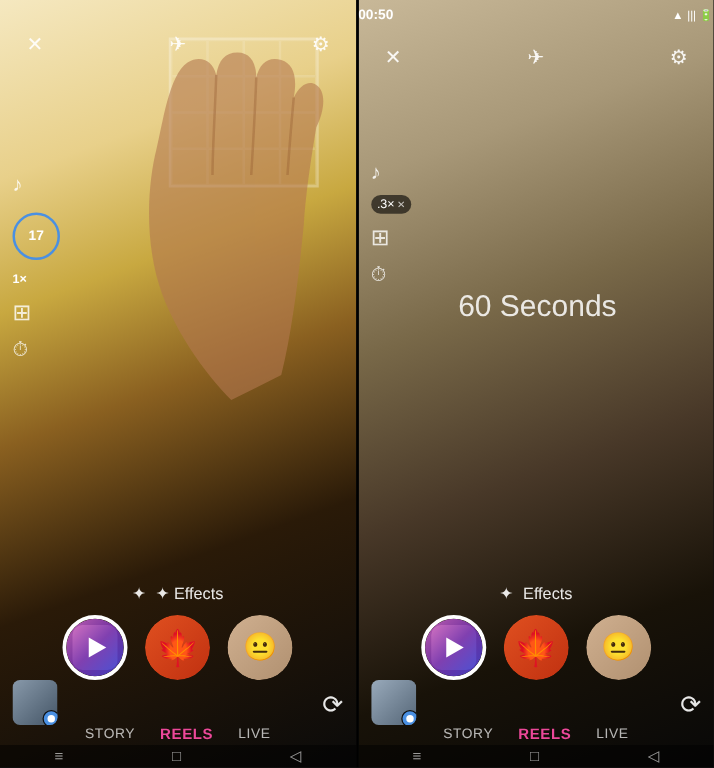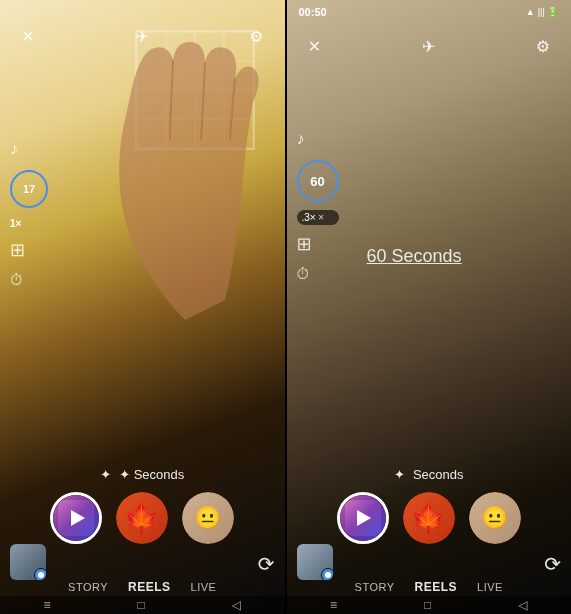--- a/index.html
+++ b/index.html
@@ -60,21 +60,21 @@
     }
 
     
     .status-bar {
       position: absolute;
       top: 6px;
       left: 0; right: 0;
       display: flex;
       justify-content: space-between;
       align-items: center;
-      padding: 0 12px;
+      padding: 0 0;
       z-index: 10;
     }
     .status-time {
       color: white;
       font-size: 11px;
       font-weight: 600;
     }
     .status-icons {
       display: flex;
       align-items: center;
@@ -163,28 +163,27 @@
 
     .timer-icon {
       color: rgba(255,255,255,0.8);
       font-size: 16px;
       margin: 2px 0;
     }
 
     
     .seconds-label {
       position: absolute;
-      top: 246px;
+      top: 232px;
       left: 80px;
       right: 20px;
       color: rgba(255,255,255,0.85);
-      font-size: 18px;
+      font-size: 24px;
       font-weight: 300;
       z-index: 10;
-      text-decoration: underline;
     }
 
     
     .speed-x-badge {
       background: rgba(0,0,0,0.6);
       border-radius: 10px;
       color: white;
       font-size: 10px;
       padding: 2px 5px;
       display: flex;
@@ -286,21 +285,21 @@
     }
 
     .mode-tab {
       color: rgba(255,255,255,0.7);
       font-size: 11px;
       font-weight: 400;
       padding: 0 10px;
       letter-spacing: 0.5px;
     }
     .mode-tab.active {
-      color: #e5e5e5;
+      color: #ec4899;
       font-weight: 700;
       font-size: 12px;
     }
 
     
     .camera-thumb {
       position: absolute;
       bottom: 14px;
       left: 10px;
       width: 36px;
@@ -413,21 +412,21 @@
       <span>17</span>
     </div>
     <span class="speed-badge">1×</span>
     <span class="layout-icon">⊞</span>
     <span class="timer-icon">⏱</span>
   </div>
 
   <div class="bottom-area">
     <div class="effects-label">
       <span>✦</span>
-      <span style="margin-left:4px">✦ Seconds</span>
+      <span style="margin-left:4px">✦ Effects</span>
     </div>
     <div class="effects-row">
 
       <div class="effect-item active">
         <div class="effect-reels" style="width:100%;height:100%;display:flex;align-items:center;justify-content:center;border-radius:50%;">
           <div class="effect-reels-inner">
             <div class="reels-play"></div>
           </div>
         </div>
       </div>
@@ -484,38 +483,35 @@
   </div>
 
   <div class="top-controls">
     <span class="ctrl-icon">✕</span>
     <span class="ctrl-icon">✈</span>
     <span class="ctrl-icon">⚙</span>
   </div>
 
   <div class="left-sidebar" style="top:130px;">
     <span class="music-icon">♪</span>
-    <div class="timer-circle large" style="border-color:#4a90e2;">
-      <span>60</span>
-    </div>
 
     <div class="speed-x-badge">
       <span>.3×</span>
       <span class="speed-x-close">✕</span>
     </div>
     <span class="layout-icon">⊞</span>
     <span class="timer-icon">⏱</span>
   </div>
 
   <div class="seconds-label">60 Seconds</div>
 
   <div class="bottom-area">
     <div class="effects-label">
       <span>✦</span>
-      <span style="margin-left:4px">Seconds</span>
+      <span style="margin-left:4px">Effects</span>
     </div>
     <div class="effects-row">
       <div class="effect-item active">
         <div class="effect-reels" style="width:100%;height:100%;display:flex;align-items:center;justify-content:center;border-radius:50%;">
           <div class="effect-reels-inner">
             <div class="reels-play"></div>
           </div>
         </div>
       </div>
       <div class="effect-item">

